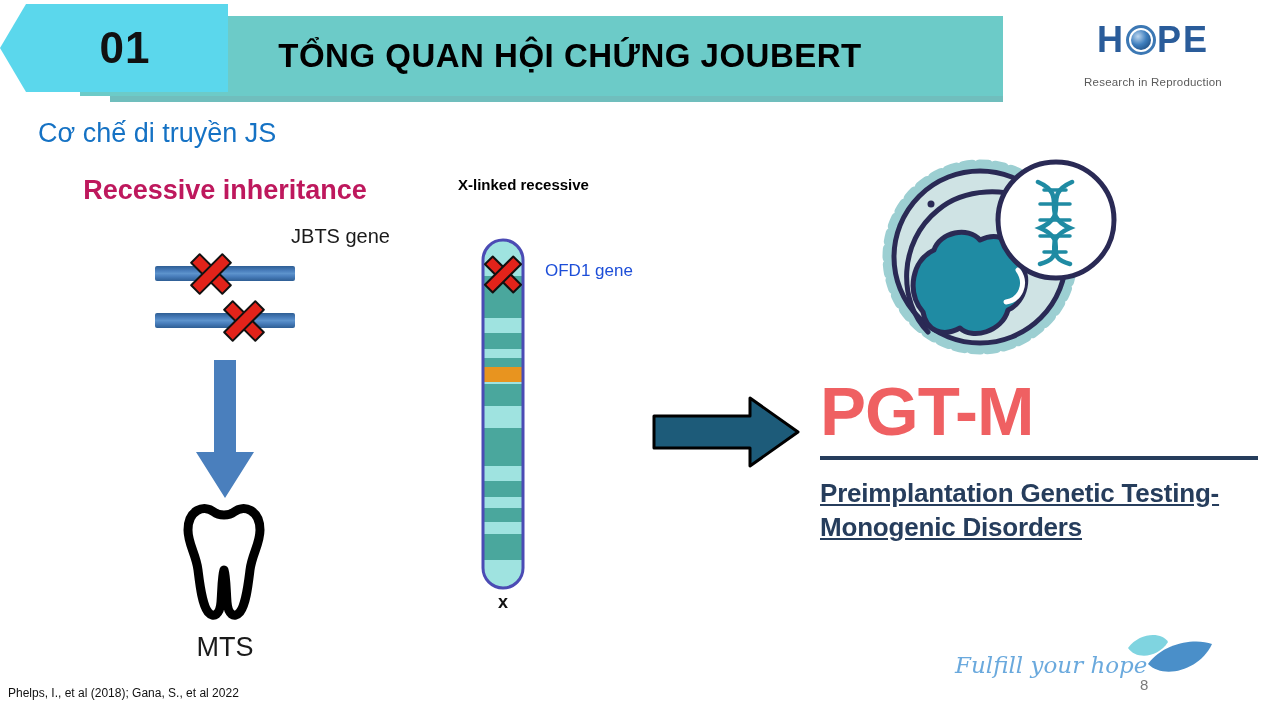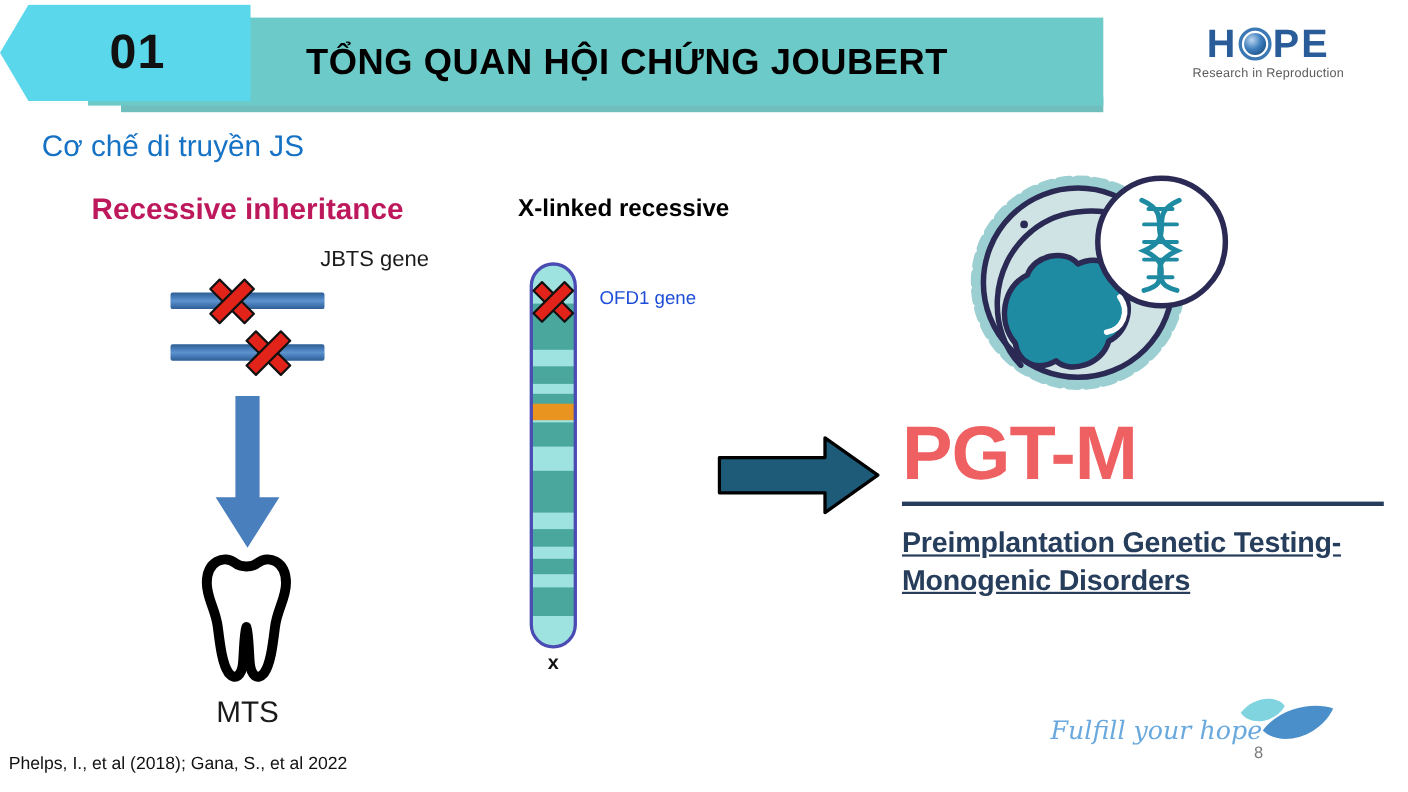--- a/index.html
+++ b/index.html
@@ -57,21 +57,21 @@
     position: absolute; inset: 0; border-radius: 50%;
     border: 3px solid #3c78b4;
   }
   .hope-eye .pupil {
     position: absolute; left: 5px; top: 5px; width: 20px; height: 20px;
     border-radius: 50%;
     background: radial-gradient(circle at 35% 32%, #bcd6ef 0%, #3f7fbe 45%, #123a6b 100%);
   }
   .hope-sub {
     text-align: center; font-size: 11.5px; color: #5b5b5b;
-    letter-spacing: .2px; margin-top: 1px;
+    letter-spacing: .2px; margin-top: 16px;
   }
 
   
   .subtitle {
     position: absolute; left: 38px; top: 118px;
     font-size: 27px; color: #1572c4;
   }
 
   
   .recessive-title {
@@ -109,22 +109,22 @@
   .down-arrow { position: absolute; left: 192px; top: 360px; width: 66px; height: 140px; }
   .tooth { position: absolute; left: 178px; top: 500px; width: 92px; height: 120px; }
   .mts-label {
     position: absolute; left: 60px; top: 632px;
     width: 330px; text-align: center;
     font-size: 27px; color: #1a1a1a;
   }
 
   
   .xlinked-title {
-    position: absolute; left: 471px; top: 176px;
-    font-size: 22px; font-weight: bold; color: #000;
+    position: absolute; left: 458px; top: 176px;
+    font-size: 15px; font-weight: bold; color: #000;
   }
   .chromosome { position: absolute; left: 480px; top: 238px; width: 46px; height: 352px; }
   .ofd1-label {
     position: absolute; left: 545px; top: 261px;
     font-size: 17px; color: #1d4ed8;
   }
   .x-axis-label {
     position: absolute; left: 480px; top: 592px;
     width: 46px; text-align: center;
     font-size: 18px; font-weight: bold; color: #111;
@@ -143,21 +143,21 @@
   }
   .pgt-rule { height: 4px; background: #263d5c; margin: 10px 0 16px 0; width: 438px; }
   .pgt-sub {
     font-size: 26px; font-weight: bold; color: #263d5c;
     line-height: 1.32; letter-spacing: -.2px; text-decoration: underline;
   }
 
   
   .citation {
     position: absolute; left: 8px; top: 686px;
-    font-size: 16px; color: #111; text-align: center;
+    font-size: 12px; color: #111; text-align: center;
   }
   .tagline {
     position: absolute; left: 955px; top: 652px;
     font-size: 23px; color: #6aa9dd;
     font-style: italic; font-family: "DejaVu Serif", serif; text-align: right;
   }
   .leaves { position: absolute; left: 1118px; top: 630px; width: 100px; height: 52px; }
   .page-num {
     position: absolute; left: 1140px; top: 676px;
     font-size: 15px; color: #7a7a7a;

